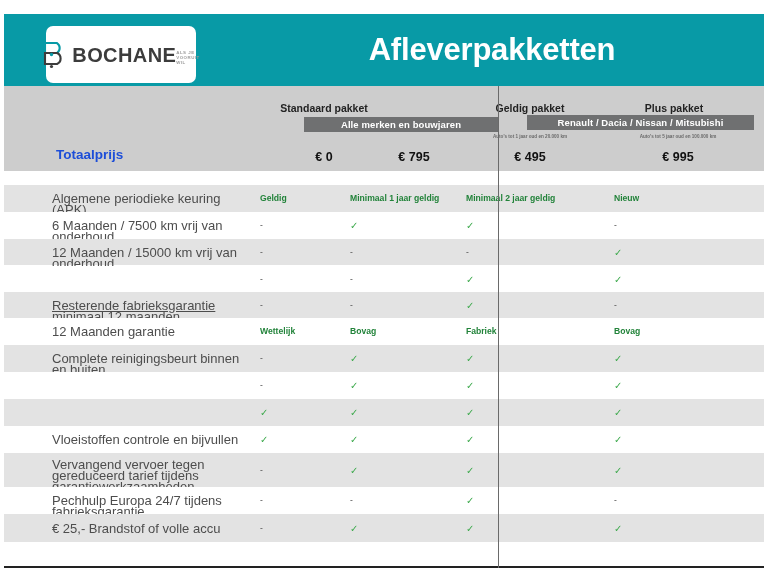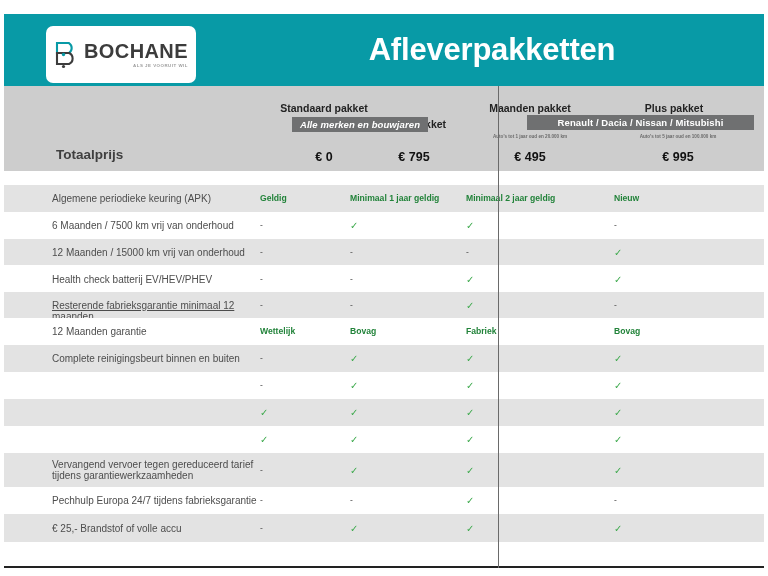--- a/index.html
+++ b/index.html
@@ -36,21 +36,21 @@
     background: #ffffff;
     border-radius: 7px;
     display: flex;
     align-items: center;
     justify-content: center;
   }
   .logo-inner { display: flex; align-items: center; gap: 5px; }
 
   .logo-mark { width: 25px; height: 30px; flex: none; }
 
-  .logo-wordblock { display: flex; flex-direction: column; align-items: flex-end; }
+  .logo-wordblock { display: flex; flex-direction: row; align-items: flex-end; }
   .logo-word {
     font-size: 20px;
     font-weight: bold;
     letter-spacing: 0.4px;
     color: #3c3c3c;
     line-height: 1;
   }
   .logo-tag {
     font-size: 4.4px;
     font-weight: bold;
@@ -124,35 +124,35 @@
     font-weight: bold;
     color: #111111;
     top: 64px;
   }
 
   .totaal-label {
     position: absolute;
     left: 52px; top: 61px;
     font-size: 13.5px;
     font-weight: bold;
-    color: #404040;
+    color: #1d4ed8;
   }
 
   .row {
     position: absolute;
     left: 0;
     width: 760px;
   }
   .row.alt { background: #e3e3e3; }
   .row.plain { background: #ffffff; }
 
   .row-label {
     position: absolute;
     left: 48px;
-    font-size: 10px;
+    font-size: 13px;
     color: #4d4d4d;
     line-height: 11px;
   }
 
   .cell {
     position: absolute;
     text-align: left;
     font-size: 8.3px;
     line-height: 11px;
     color: #22833a;
@@ -200,23 +200,23 @@
   </div>
 
   <div class="page-title">Afleverpakketten</div>
 
   <div id="table">
     <div class="colhead"></div>
     <div class="totaal-label">Totaalprijs</div>
     <div id="dyn">
         <div class="ch-label" style="left: 256px; width: 128px;">Standaard pakket</div>
         <div class="ch-label" style="left: 346px; width: 128px; margin-top: 16px;">Basis pakket</div>
-        <div class="ch-label" style="left: 462px; width: 128px;">Maanden pakket</div>
+        <div class="ch-label" style="left: 462px; width: 128px;">Geldig pakket</div>
         <div class="ch-label" style="left: 606px; width: 128px;">Plus pakket</div>
-        <div class="group-bar" style="left: 288px; width: 136px; top: 31px; font-style: italic;">Alle merken en bouwjaren</div>
+        <div class="group-bar" style="left: 300px; width: 194px; top: 31px;">Alle merken en bouwjaren</div>
         <div class="group-bar" style="left: 523px; width: 227px; top: 29px;">Renault / Dacia / Nissan / Mitsubishi</div>
         <div class="group-note" style="left: 462px; width: 128px; top: 48px;">Auto's tot 1 jaar oud en 20.000 km</div>
         <div class="group-note" style="left: 610px; width: 128px; top: 48px;">Auto's tot 5 jaar oud en 100.000 km</div>
         <div class="price" style="left: 256px; width: 128px;">€ 0</div>
         <div class="price" style="left: 346px; width: 128px;">€ 795</div>
         <div class="price" style="left: 462px; width: 128px;">€ 495</div>
         <div class="price" style="left: 610px; width: 128px;">€ 995</div>
         <div class="gap-strip" style="top: 85px; height: 14px;"></div>
         <div class="row alt" style="top: 99px; height: 27px;">
           <div class="row-label" style="top: 8px; width: 205px;">Algemene periodieke keuring (APK)</div>
@@ -233,21 +233,20 @@
           <div class="cell dash" style="left: 610px; width: 128px; top: 8px;">-</div>
         </div>
         <div class="row alt" style="top: 153px; height: 26px;">
           <div class="row-label" style="top: 8px; width: 205px;">12 Maanden / 15000 km vrij van onderhoud</div>
           <div class="cell dash" style="left: 256px; width: 128px; top: 8px;">-</div>
           <div class="cell dash" style="left: 346px; width: 128px; top: 8px;">-</div>
           <div class="cell dash" style="left: 462px; width: 128px; top: 8px;">-</div>
           <div class="cell tick" style="left: 610px; width: 128px; top: 8px;">✓</div>
         </div>
         <div class="row plain" style="top: 180px; height: 26px;">
-          <div class="row-label" style="top: 7.5px; width: 205px;">Health check batterij EV/HEV/PHEV</div>
           <div class="cell dash" style="left: 256px; width: 128px; top: 7.5px;">-</div>
           <div class="cell dash" style="left: 346px; width: 128px; top: 7.5px;">-</div>
           <div class="cell tick" style="left: 462px; width: 128px; top: 7.5px;">✓</div>
           <div class="cell tick" style="left: 610px; width: 128px; top: 7.5px;">✓</div>
         </div>
         <div class="row alt" style="top: 206px; height: 26px;">
           <div class="row-label" style="top: 7.5px; width: 205px; text-decoration: underline;">Resterende fabrieksgarantie minimaal 12 maanden</div>
           <div class="cell dash" style="left: 256px; width: 128px; top: 7.5px;">-</div>
           <div class="cell dash" style="left: 346px; width: 128px; top: 7.5px;">-</div>
           <div class="cell tick" style="left: 462px; width: 128px; top: 7.5px;">✓</div>
@@ -273,20 +272,21 @@
           <div class="cell tick" style="left: 462px; width: 128px; top: 8px;">✓</div>
           <div class="cell tick" style="left: 610px; width: 128px; top: 8px;">✓</div>
         </div>
         <div class="row alt" style="top: 313px; height: 27px;">
           <div class="cell tick" style="left: 256px; width: 128px; top: 8px;">✓</div>
           <div class="cell tick" style="left: 346px; width: 128px; top: 8px;">✓</div>
           <div class="cell tick" style="left: 462px; width: 128px; top: 8px;">✓</div>
           <div class="cell tick" style="left: 610px; width: 128px; top: 8px;">✓</div>
         </div>
         <div class="row plain" style="top: 340px; height: 27px;">
+          <div class="row-label" style="top: 8px; width: 205px;">Vloeistoffen controle en bijvullen</div>
           <div class="cell tick" style="left: 256px; width: 128px; top: 8px;">✓</div>
           <div class="cell tick" style="left: 346px; width: 128px; top: 8px;">✓</div>
           <div class="cell tick" style="left: 462px; width: 128px; top: 8px;">✓</div>
           <div class="cell tick" style="left: 610px; width: 128px; top: 8px;">✓</div>
         </div>
         <div class="row alt" style="top: 367px; height: 34px;">
           <div class="row-label" style="top: 6px; width: 205px;">Vervangend vervoer tegen gereduceerd tarief tijdens garantiewerkzaamheden</div>
           <div class="cell dash" style="left: 256px; width: 128px; top: 11.5px;">-</div>
           <div class="cell tick" style="left: 346px; width: 128px; top: 11.5px;">✓</div>
           <div class="cell tick" style="left: 462px; width: 128px; top: 11.5px;">✓</div>

